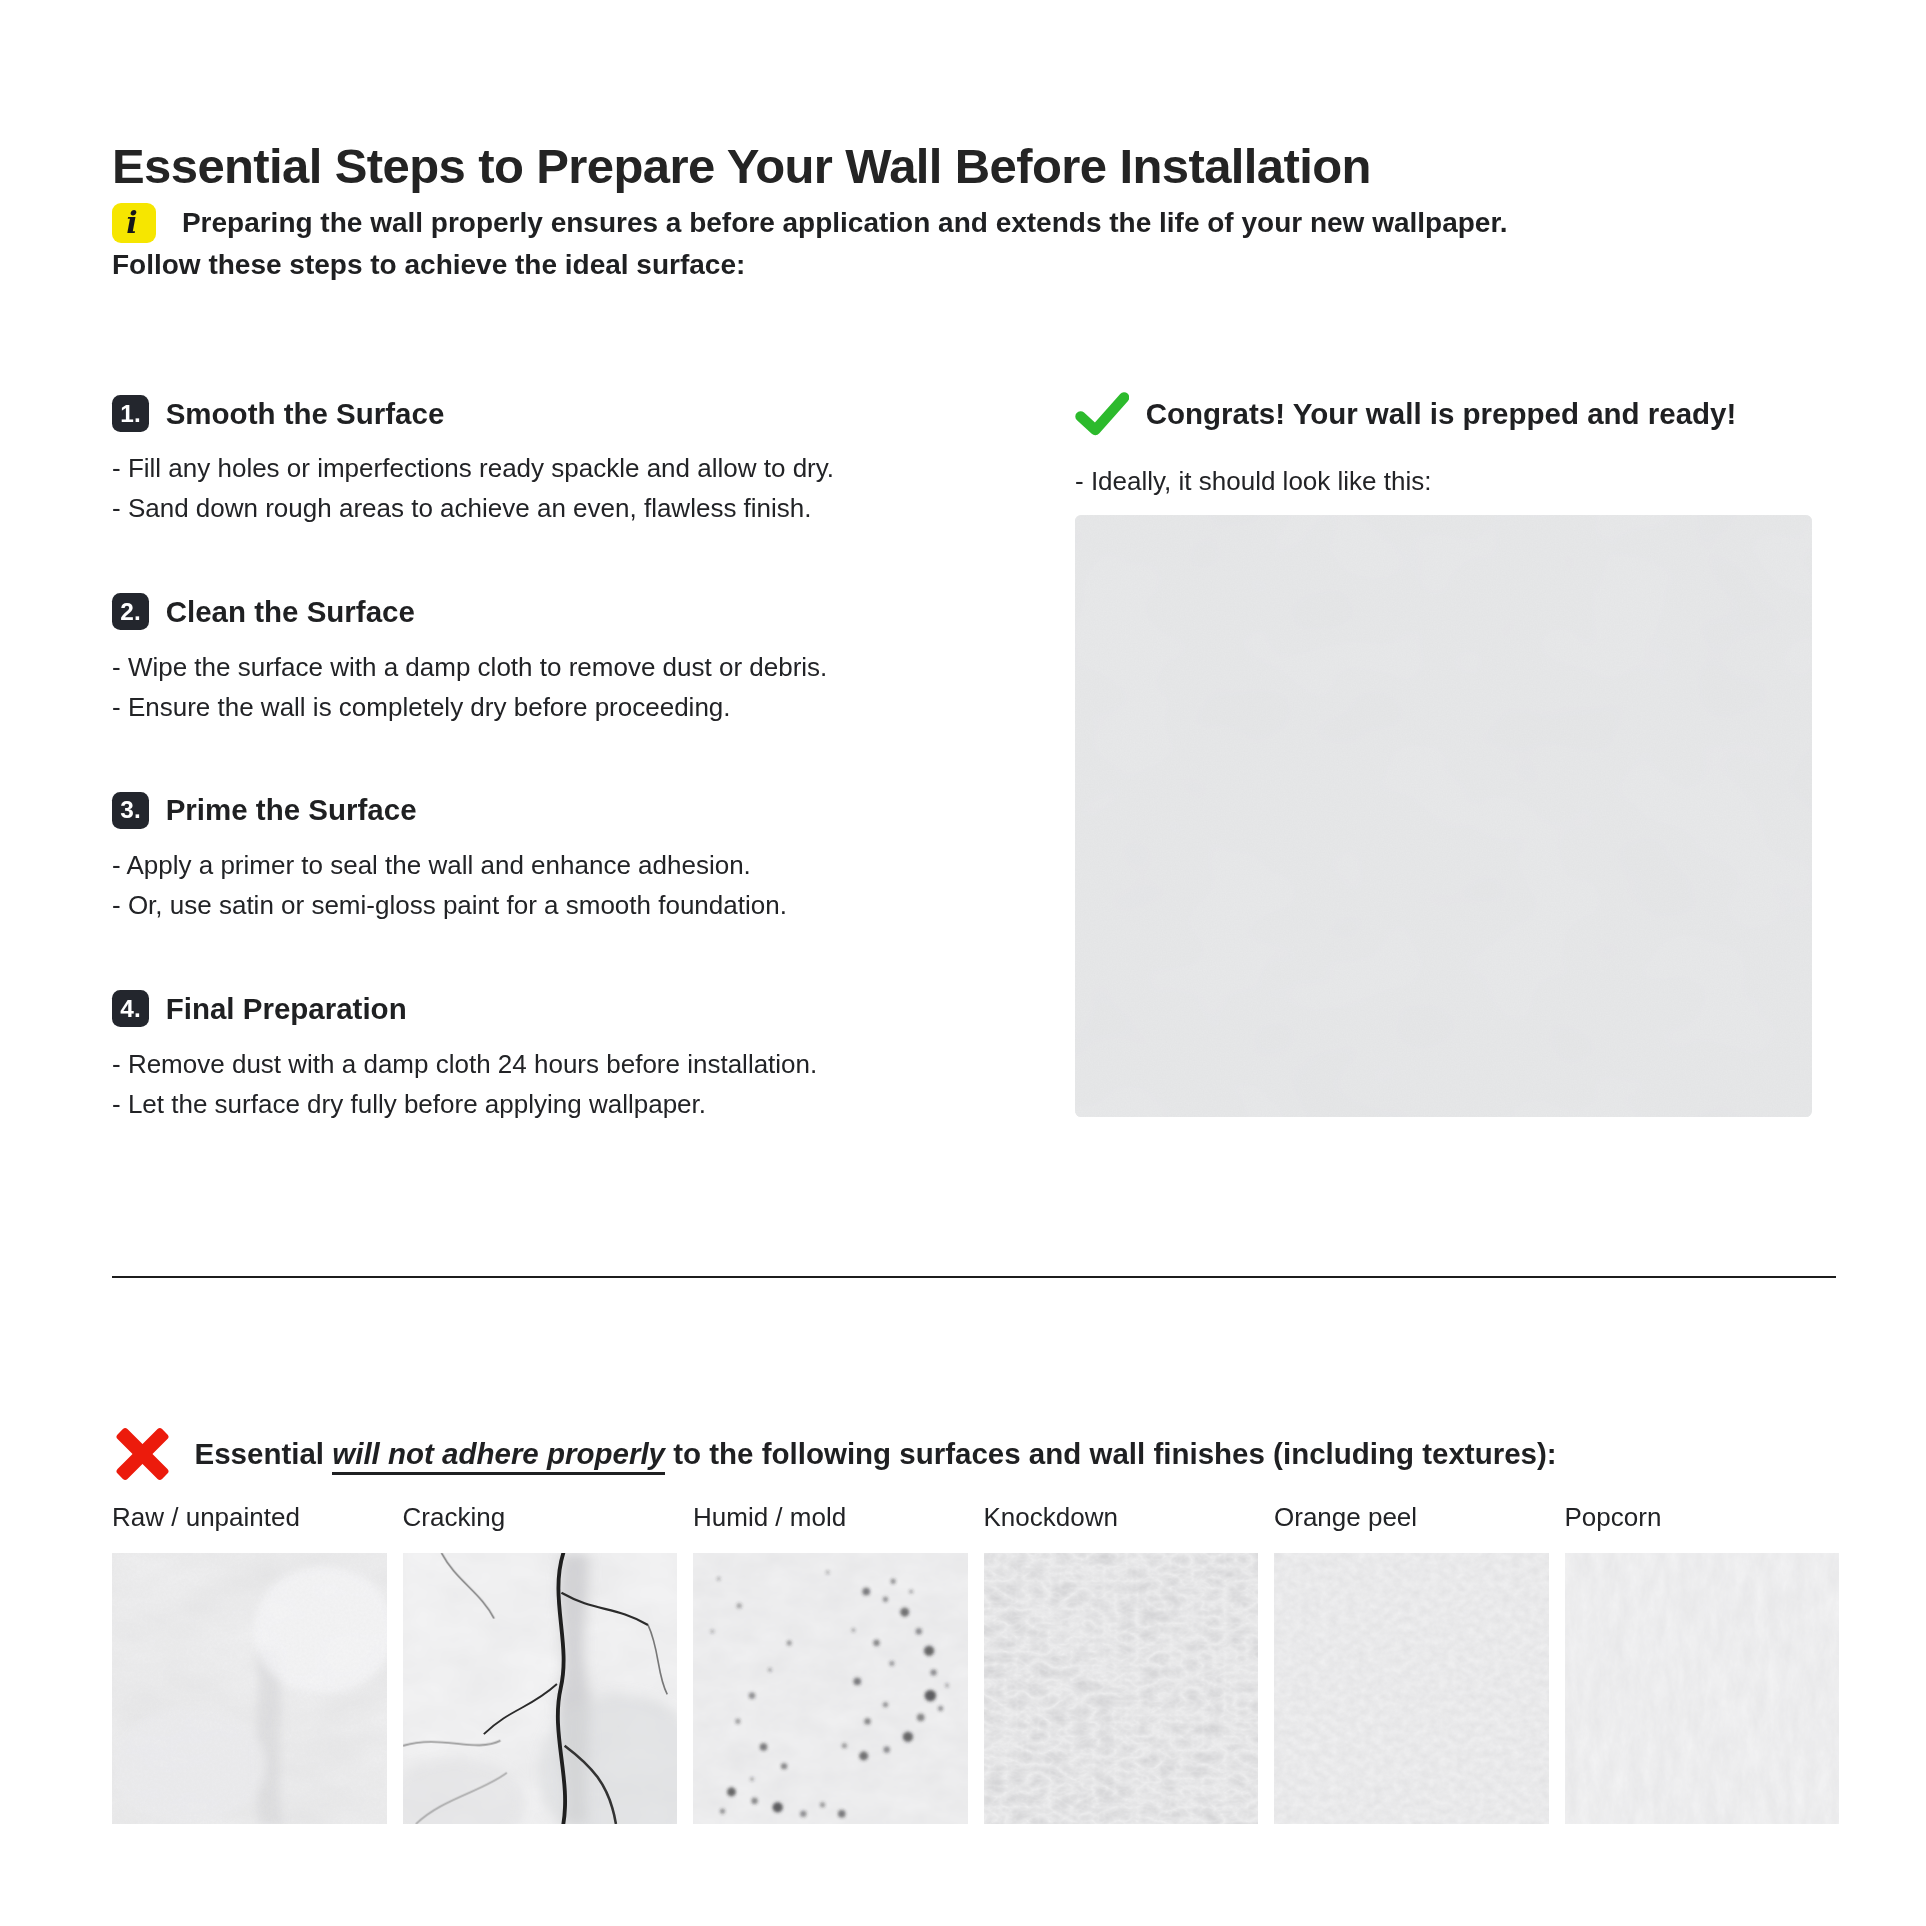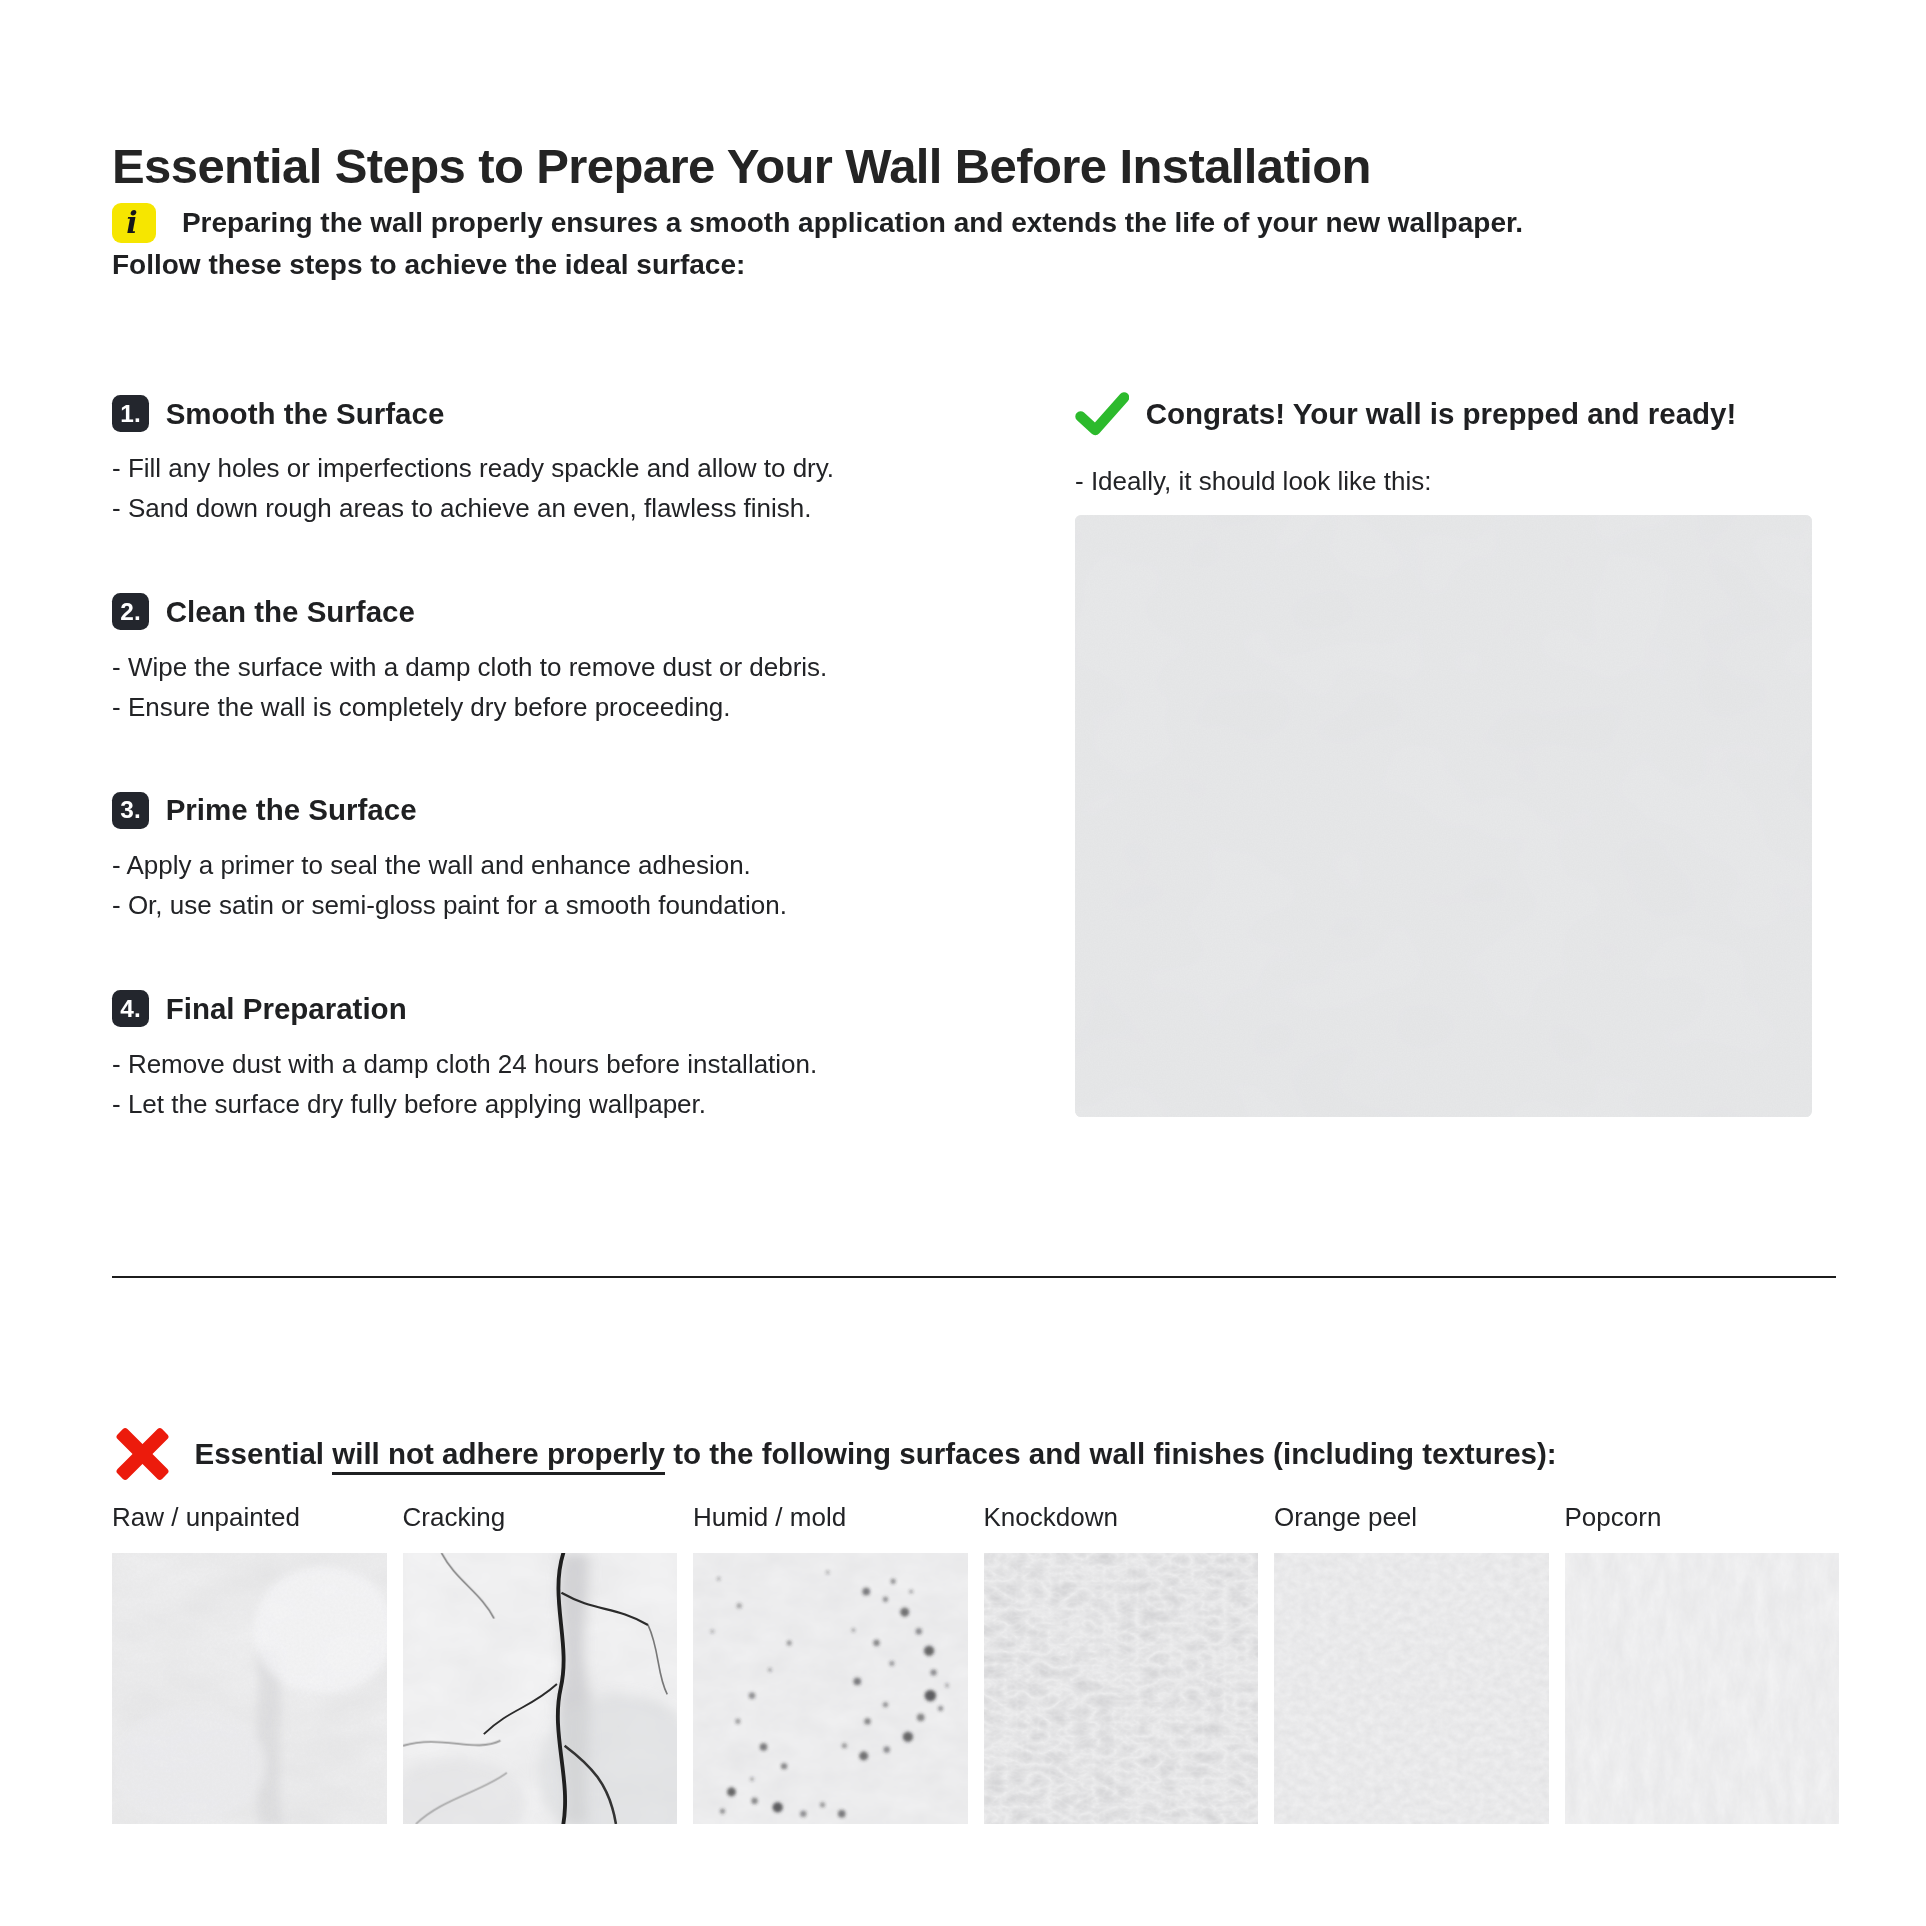--- a/index.html
+++ b/index.html
@@ -37,35 +37,35 @@
     margin-top:14px;width:737px;height:602px;border-radius:6.4px;background:#E9EAEB;overflow:hidden;
   }
   .divider{position:absolute;left:112px;top:1276px;width:1724px;height:1.9px;background:#1c1c1c;}
   .warning{position:absolute;left:112px;top:1423px;width:1727px;}
   .warn-head{display:flex;align-items:center;gap:20.5px;}
   .x-icon{width:62px;height:62px;position:relative;flex:0 0 auto;}
   .x-icon .bar{position:absolute;left:-0.6px;top:24.4px;width:63px;height:14px;background:#EC1B0C;border-radius:3.2px;}
   .x-icon .bar.a{transform:rotate(45deg);}
   .x-icon .bar.b{transform:rotate(-45deg);}
   .warn-text{font-size:29.5px;font-weight:700;color:#1f2022;}
-  .warn-em{border-bottom:3.2px solid #1f2022;padding-bottom:1.9px;}
+  .warn-em{border-bottom:3.2px solid #1f2022;padding-bottom:1.9px;font-style:italic;}
   .surfaces{margin-top:16.7px;display:grid;grid-template-columns:repeat(6,1fr);gap:16px;}
   .surface-label{font-size:26px;font-weight:400;color:#222326;margin-bottom:20px;line-height:31px;white-space:nowrap;}
   .texture{height:271px;width:100%;overflow:hidden;background:#f2f2f3;}
   .texture svg,.wall svg{display:block;width:100%;height:100%;}
 </style>
 </head>
 <body>
 
 <h1 class="title">Essential Steps to Prepare Your Wall Before Installation</h1>
 
 <div class="info">
   <div class="info-row1">
     <span class="info-icon">i</span>
-    <span>Preparing the wall properly ensures a smooth application and extends the life of your new wallpaper.</span>
+    <span>Preparing the wall properly ensures a before application and extends the life of your new wallpaper.</span>
   </div>
   <div>Follow these steps to achieve the ideal surface:</div>
 </div>
 
 <div class="columns">
   <div class="col-left">
 
     <div class="step">
       <div class="step-head">
         <span class="badge">1.</span>

